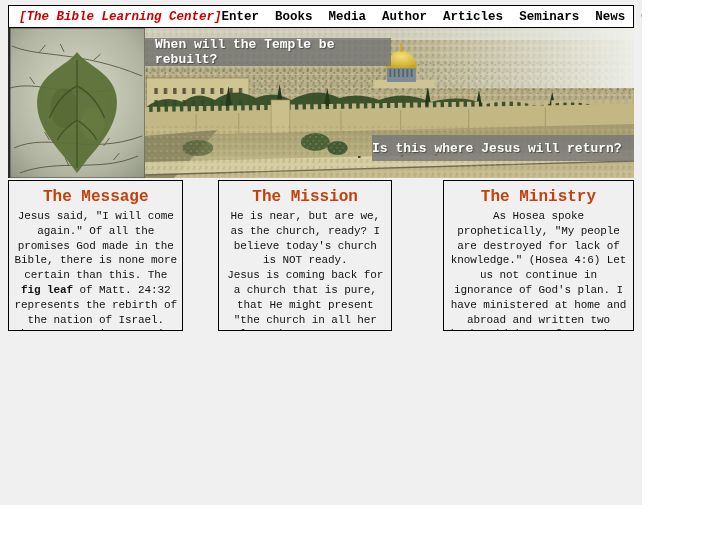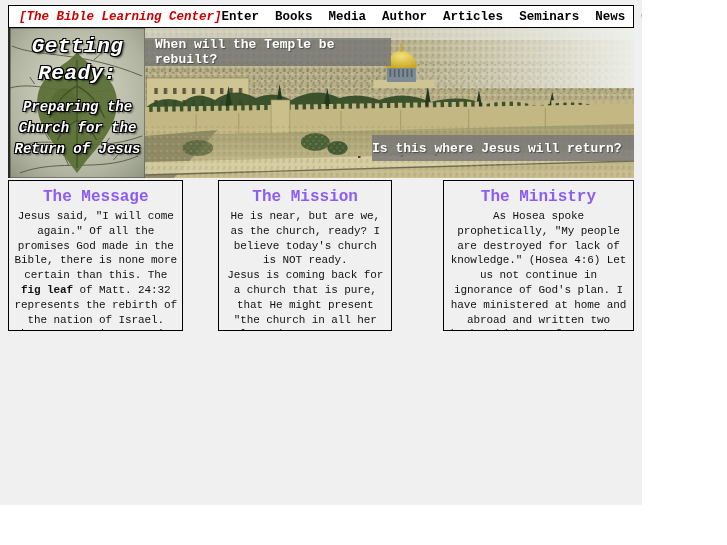--- a/index.html
+++ b/index.html
@@ -34,21 +34,21 @@
   .caption-bottom{right:0;bottom:17px;width:262px;height:26px;
                   padding-right:8px;box-sizing:border-box;}
 
   
   .columns{display:flex;gap:3px;margin-top:2px;height:151px;}
   .col{border:1px solid #000;background:#f0f0f0;box-sizing:border-box;overflow:hidden;
        text-align:center;padding:2px 5px 0 5px;color:#111;}
   .col-a{flex:229 229 0;}
   .col-b{flex:226 226 0;margin-left:32px;}
   .col-c{flex:251 251 0;margin-left:48px;}
-  .col h3{font-size:16px;margin:5px 0 3px 0;color:#8b5cf6;}
+  .col h3{font-size:16px;margin:5px 0 3px 0;color:#c2410c;}
   .col .body{font-size:11px;line-height:14.8px;letter-spacing:-0.1px;}
   .taillink{text-decoration:underline;color:#111;cursor:pointer;}
 
   
   .enterbar{margin-top:2px;height:34px;background:#000;color:#fff;display:flex;
             align-items:center;justify-content:center;font-style:italic;font-size:24px;
             letter-spacing:2px;cursor:pointer;}
 
   .footer-white{position:absolute;left:0;right:0;bottom:0;height:40px;background:#fff;}
 </style>
@@ -100,31 +100,20 @@
             <g stroke="#3e5226" stroke-width="1.4" fill="none" opacity="0.9">
               <path d="M68 32 L68 140"></path>
               <path d="M68 58 C56 64 46 76 40 90"></path>
               <path d="M68 58 C80 64 90 76 96 90"></path>
               <path d="M68 92 C59 98 52 104 48 112"></path>
               <path d="M68 92 C77 98 84 104 88 112"></path>
             </g>
           </g>
           <rect x="0" y="0" width="137" height="150" fill="none" stroke="#44463c" stroke-width="1"></rect>
         </svg>
-        <div class="promo-text">
-          <div class="promo-title">
-            <div>Getting</div>
-            <div>Ready:</div>
-          </div>
-          <div class="promo-sub">
-            <div>Preparing the</div>
-            <div>Church for the</div>
-            <div>Return of Jesus</div>
-          </div>
-        </div>
       </div>
 
       <div class="photo">
         <svg viewBox="0 0 574 150" preserveAspectRatio="none">
           <defs>
             <pattern id="speck" width="7" height="7" patternUnits="userSpaceOnUse">
               <rect x="0" y="0" width="3" height="2" fill="#978e62"></rect>
               <rect x="4" y="3" width="2" height="2" fill="#ddd6ac"></rect>
               <rect x="1" y="5" width="2" height="2" fill="#756e4c"></rect>
             </pattern>

